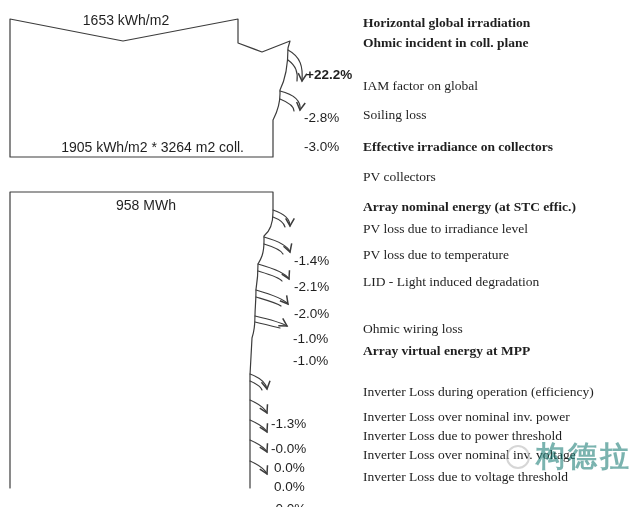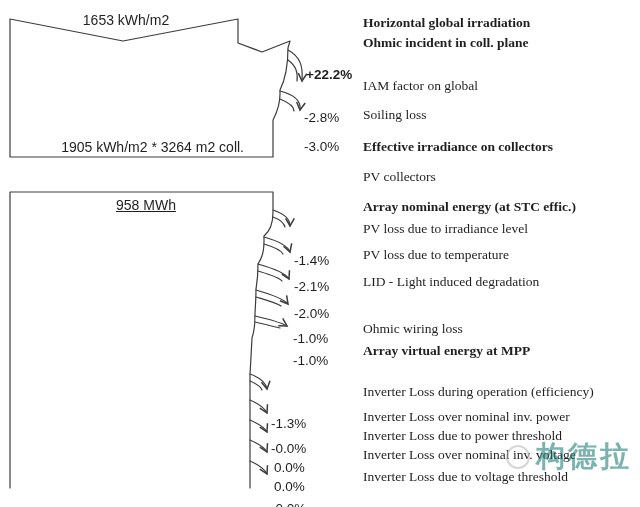--- a/index.html
+++ b/index.html
@@ -70,21 +70,21 @@
       <path marker-end="url(#ah)" d="M250,440 C259,444 265,448 267,452"></path>
       <path marker-end="url(#ah)" d="M250,461 C259,465 265,470 267,474"></path>
     </g>
   </svg>
 
   <div class="val" style="left:60px;top:12px;width:132px;text-align:center;">1653 kWh/m2</div>
 
   <div class="val" style="left:30px;top:139px;width:214px;text-align:right;">1905 kWh/m2 * 3264 m2 coll.</div>
 
 
-  <div class="val" style="left:80px;top:197px;width:132px;text-decoration:underline;">958 MWh</div>
+  <div class="val" style="left:80px;top:197px;width:132px;">958 MWh</div>
 
 
   <div class="row" style="top:14px">
     <span class="lbl bold">Horizontal global irradiation</span>
   </div>
   <div class="row" style="top:34px">
     <span class="pct bold" style="left:306px">+22.2%</span>
     <span class="lbl bold">Ohmic incident in coll. plane</span>
   </div>
   <div class="row" style="top:77px">

